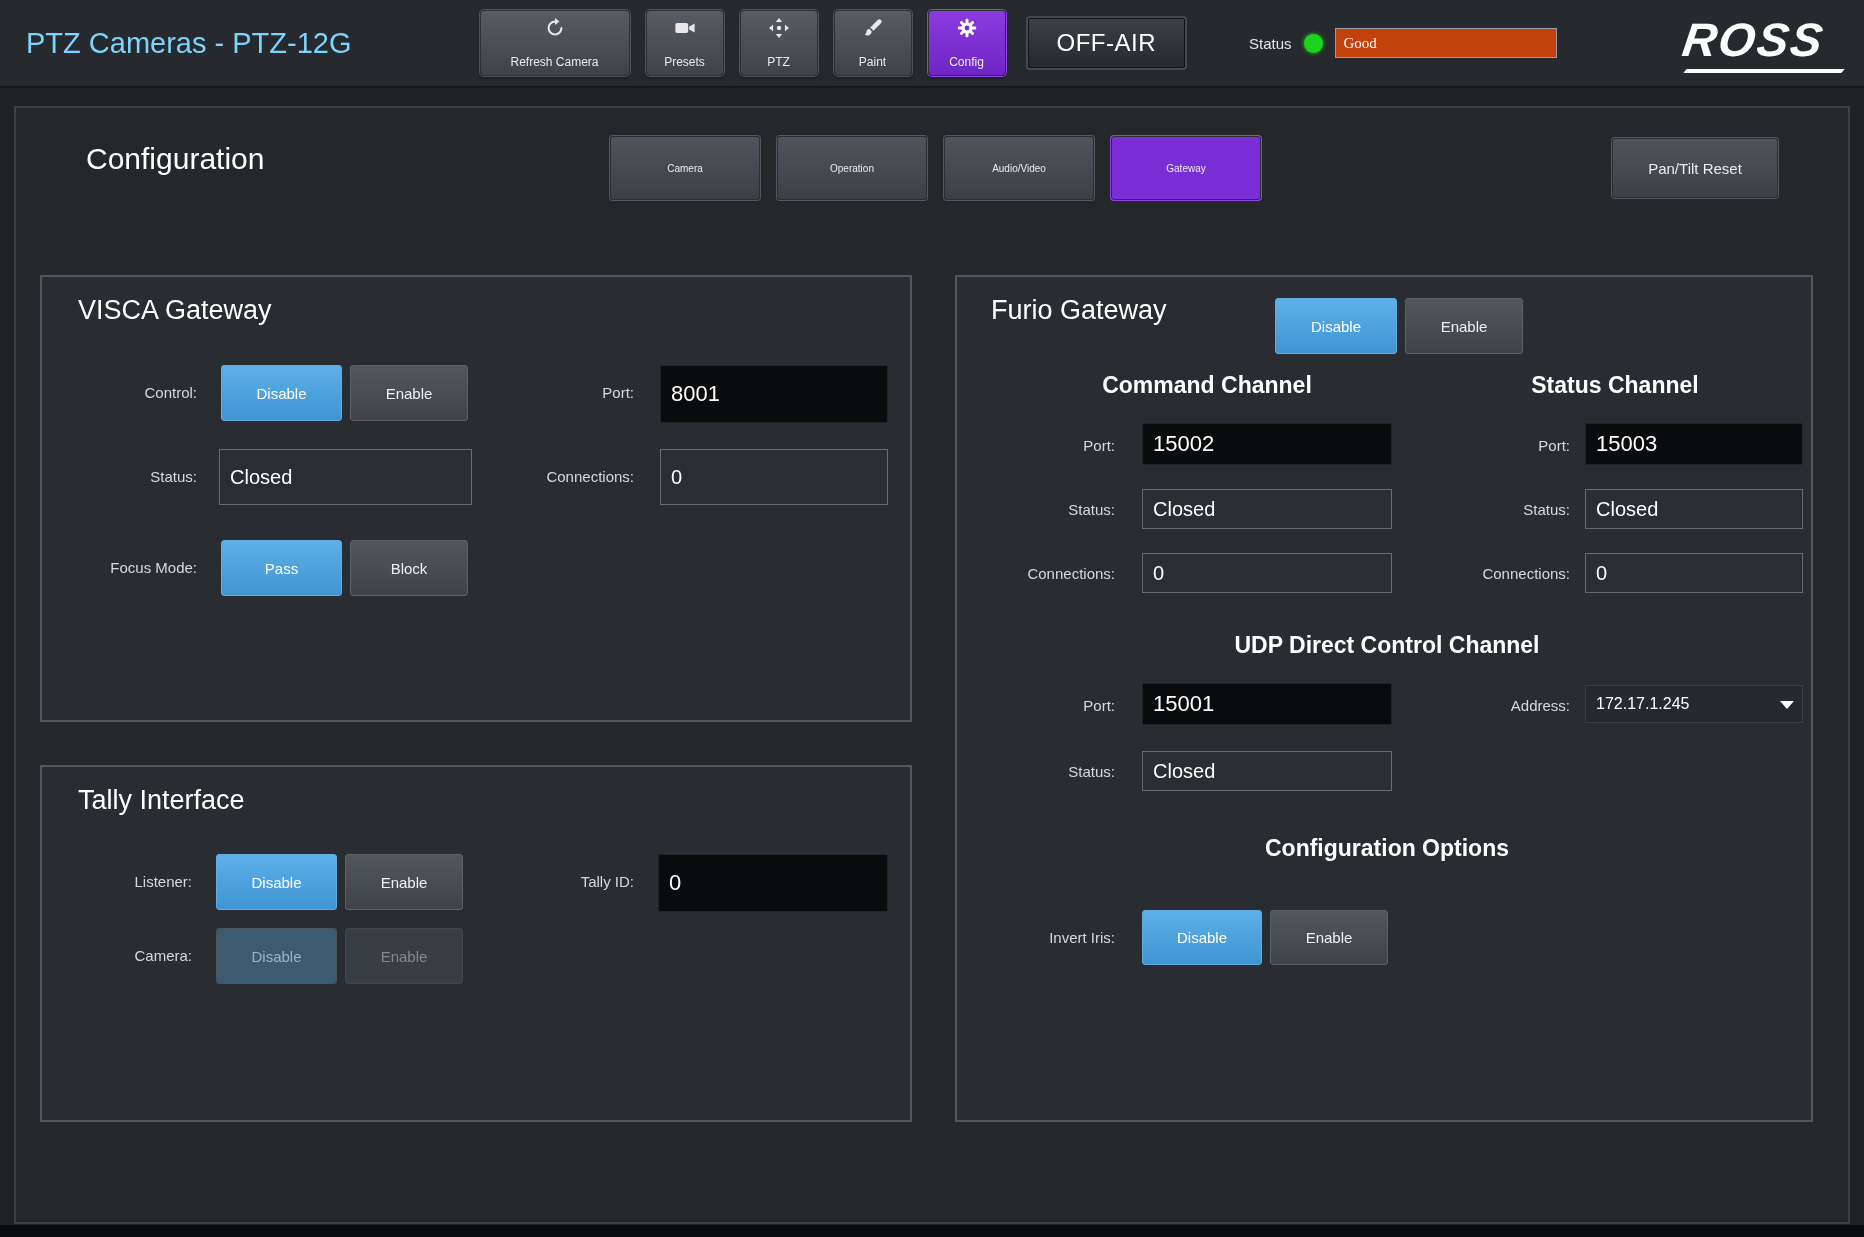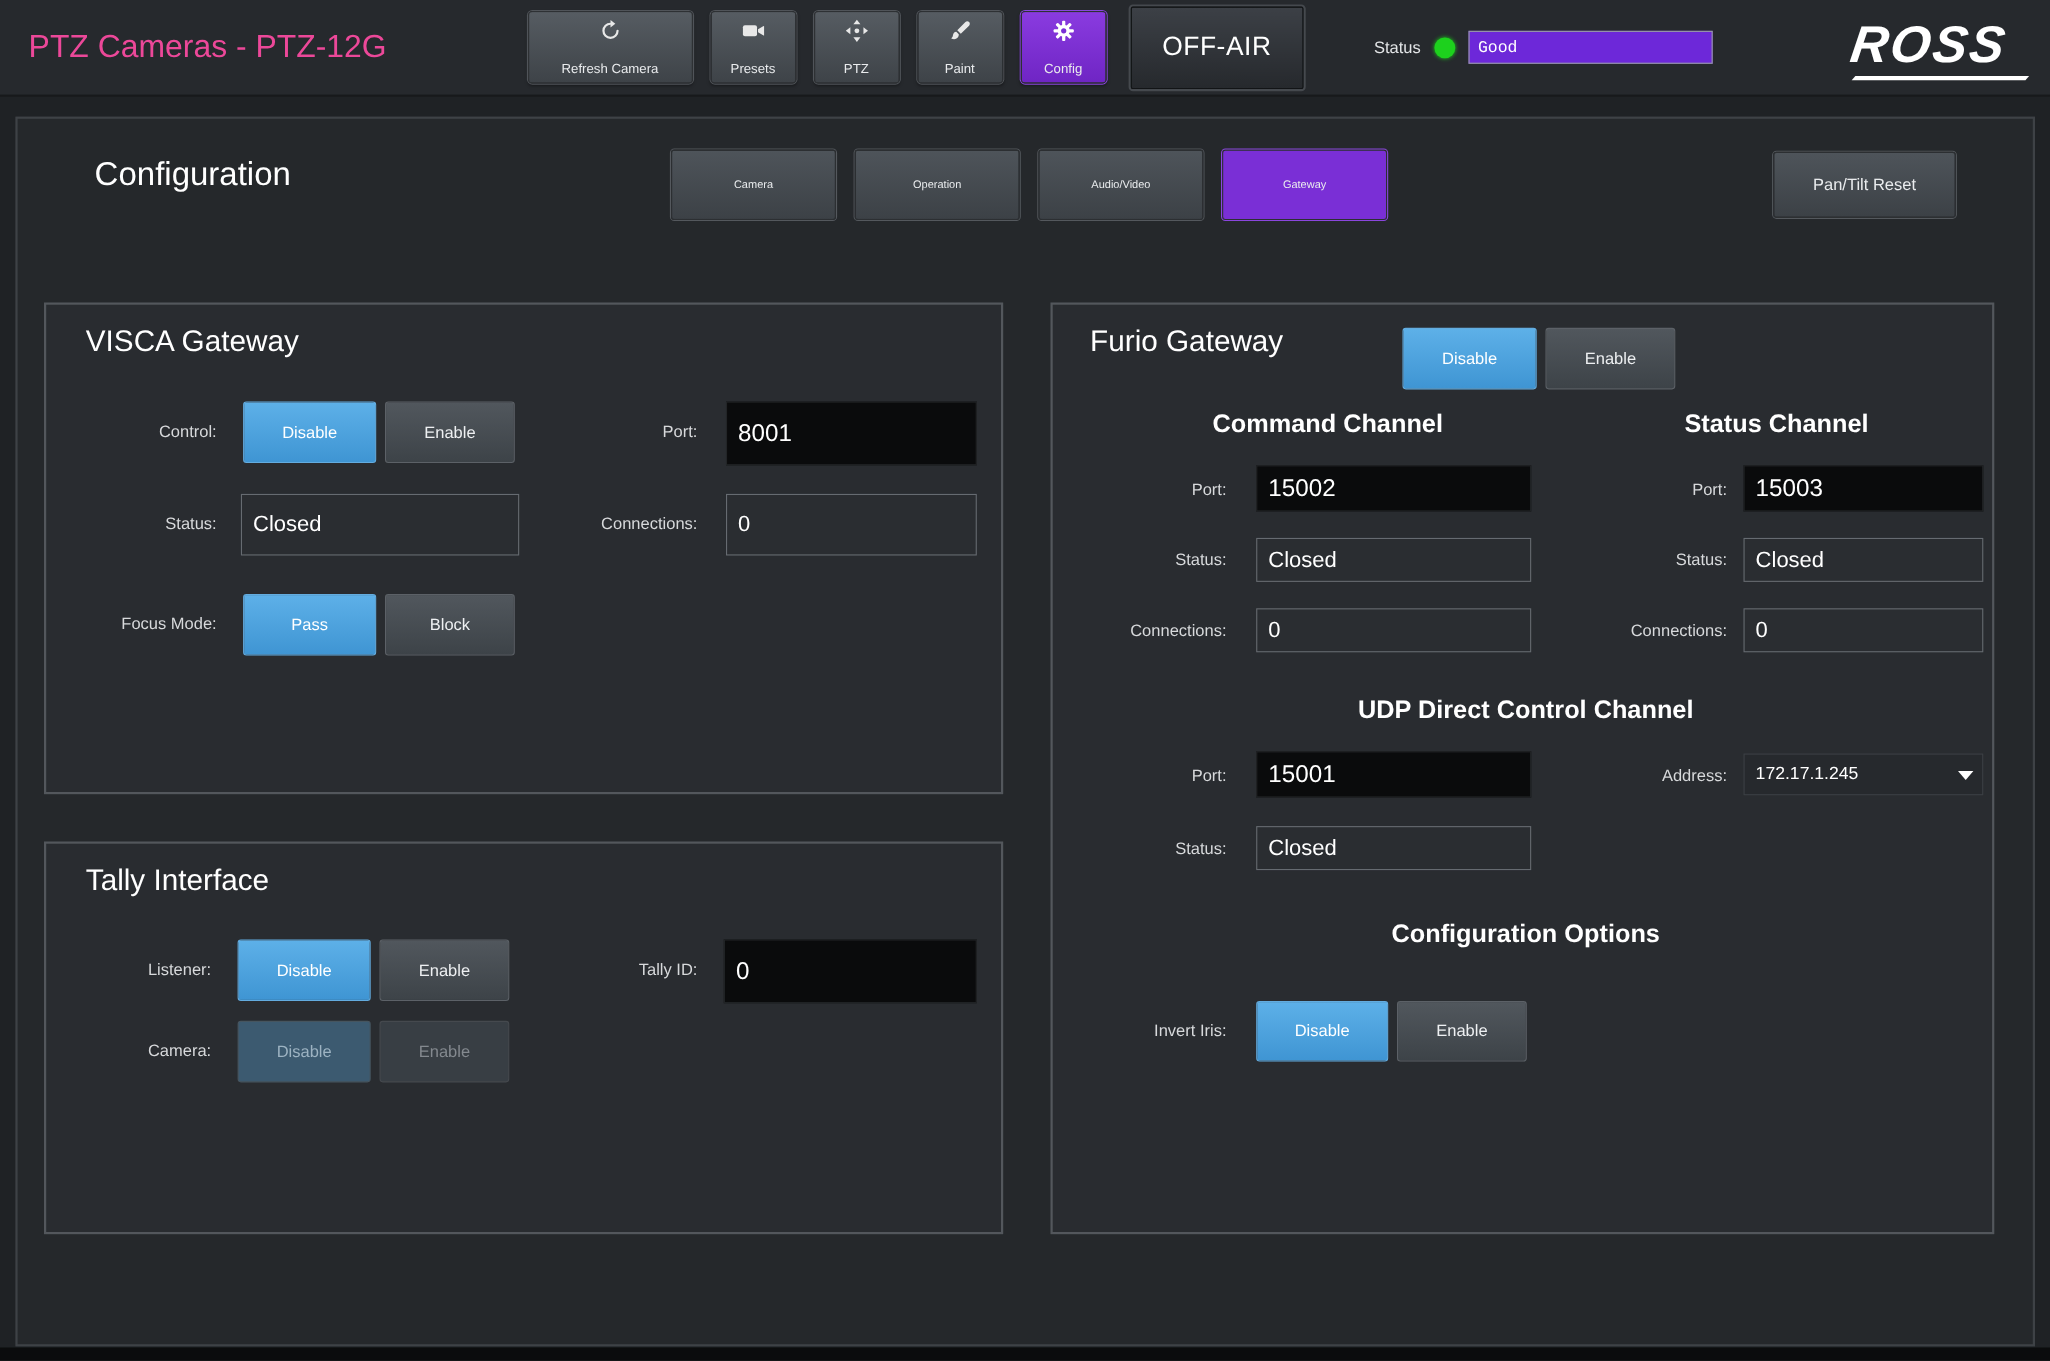--- a/index.html
+++ b/index.html
@@ -10,47 +10,47 @@
     color:#e6e8ea;
     position:relative;
   }
 
   
   .header {
     position:absolute; left:0; top:0; width:1864px; height:88px;
     background:#26292d; border-bottom:2px solid #17191b;
     display:flex; align-items:center; padding:0 26px;
   }
-  .app-title { font-size:29px; color:#ec4899; font-weight:400; white-space:nowrap; }
+  .app-title { font-size:29px; color:#7dd3fc; font-weight:400; white-space:nowrap; }
   .toolbar { display:flex; align-items:center; gap:16px; margin-left:128px; }
   .tool-btn {
     width:78px; height:66px; border-radius:4px;
     background:linear-gradient(180deg,#565c62,#3e4348);
     border:1px solid #2e3134;
     box-shadow:0 0 0 1px #505459, 0 2px 3px rgba(0,0,0,.4);
     display:flex; flex-direction:column; align-items:center; justify-content:center; gap:16px;
     font-size:12px; color:#e9ebed; cursor:pointer;
   }
   .tool-btn.wide { width:150px; }
   .tool-btn.purple { background:linear-gradient(180deg,#8a3be0,#6f25c4); box-shadow:0 0 0 1px #8a46dd, 0 2px 3px rgba(0,0,0,.4); }
   .tool-btn svg { display:block; }
   .offair {
-    margin-left:22px; height:75px; padding:0 28px;
+    margin-left:22px; height:50px; padding:0 28px;
     display:flex; align-items:center;
     font-size:24px; color:#fff; letter-spacing:.5px;
     background:linear-gradient(180deg,#3c4046,#26292d);
     border:1px solid #121416; box-shadow:0 0 0 2px #45494e;
     border-radius:2px; cursor:pointer;
   }
   .status-wrap { display:flex; align-items:center; gap:12px; margin-left:64px; }
   .status-lbl { font-size:15px; color:#e3e5e7; }
   .status-dot { width:19px; height:19px; border-radius:50%; background:#1dd11d; box-shadow:0 0 4px #1dd11d; }
   .status-input {
-    width:222px; height:30px; background:#6d28d9; border:1px solid #989da3;
-    color:#fff; font-size:15px; padding:0 8px; font-family:Liberation Mono, monospace;
+    width:222px; height:30px; background:#c2410c; border:1px solid #989da3;
+    color:#fff; font-size:15px; padding:0 8px; font-family:Liberation Serif, serif;
   }
   .logo-wrap { margin-left:auto; margin-right:14px; position:relative; padding-bottom:8px; }
   .logo-text {
     font-size:47px; font-weight:bold; font-style:italic; color:#fff;
     letter-spacing:2px; transform:skewX(-8deg); display:inline-block;
   }
   .logo-underline {
     position:absolute; left:2px; bottom:2px; width:158px; height:4px;
     background:#fff; transform:skewX(-40deg);
   }

